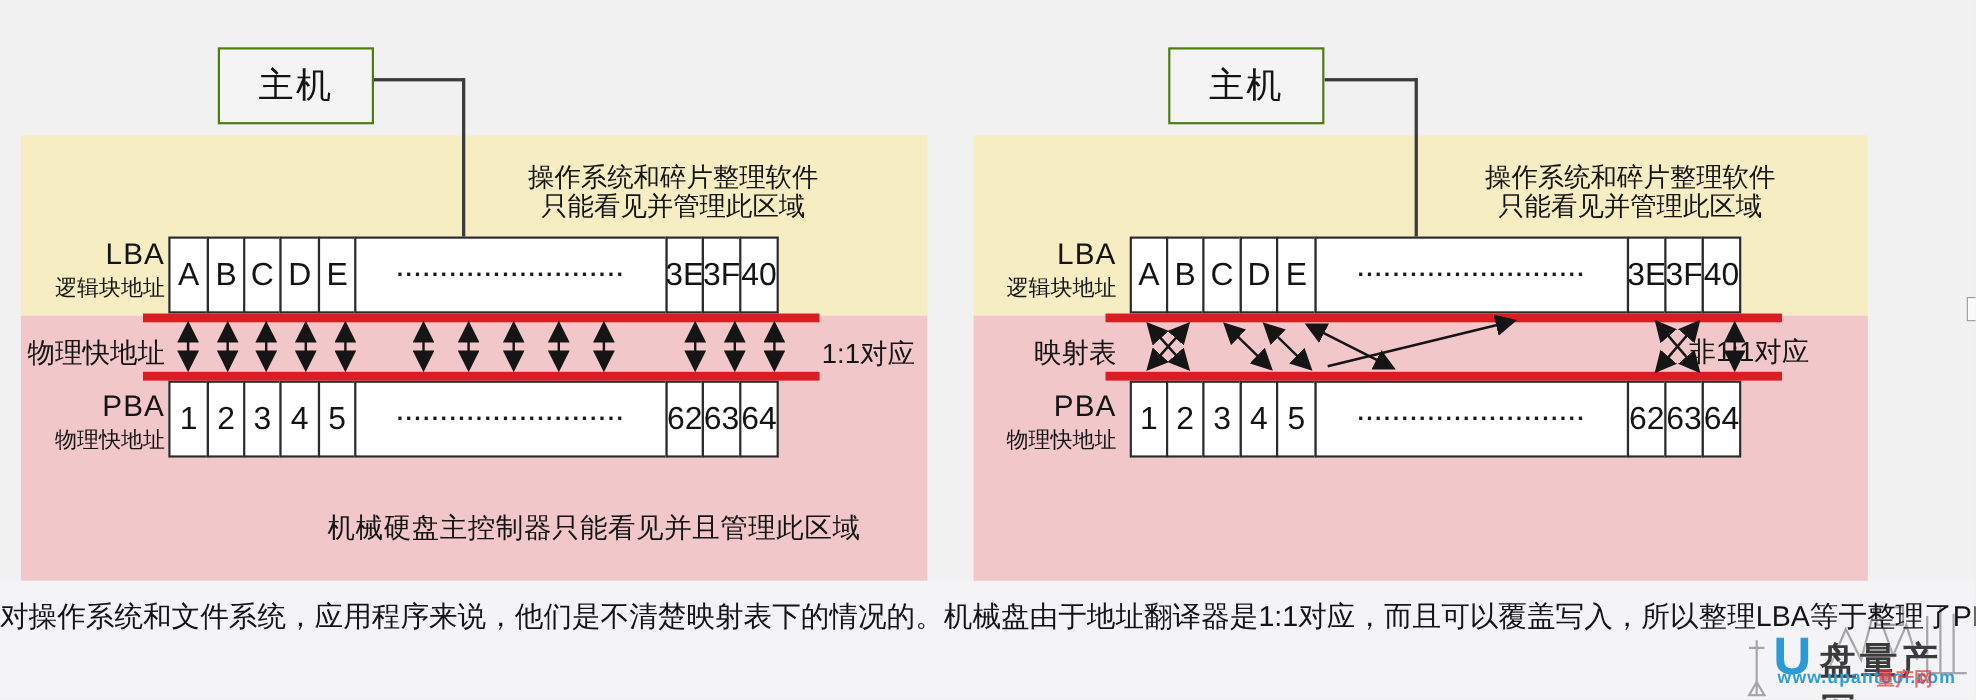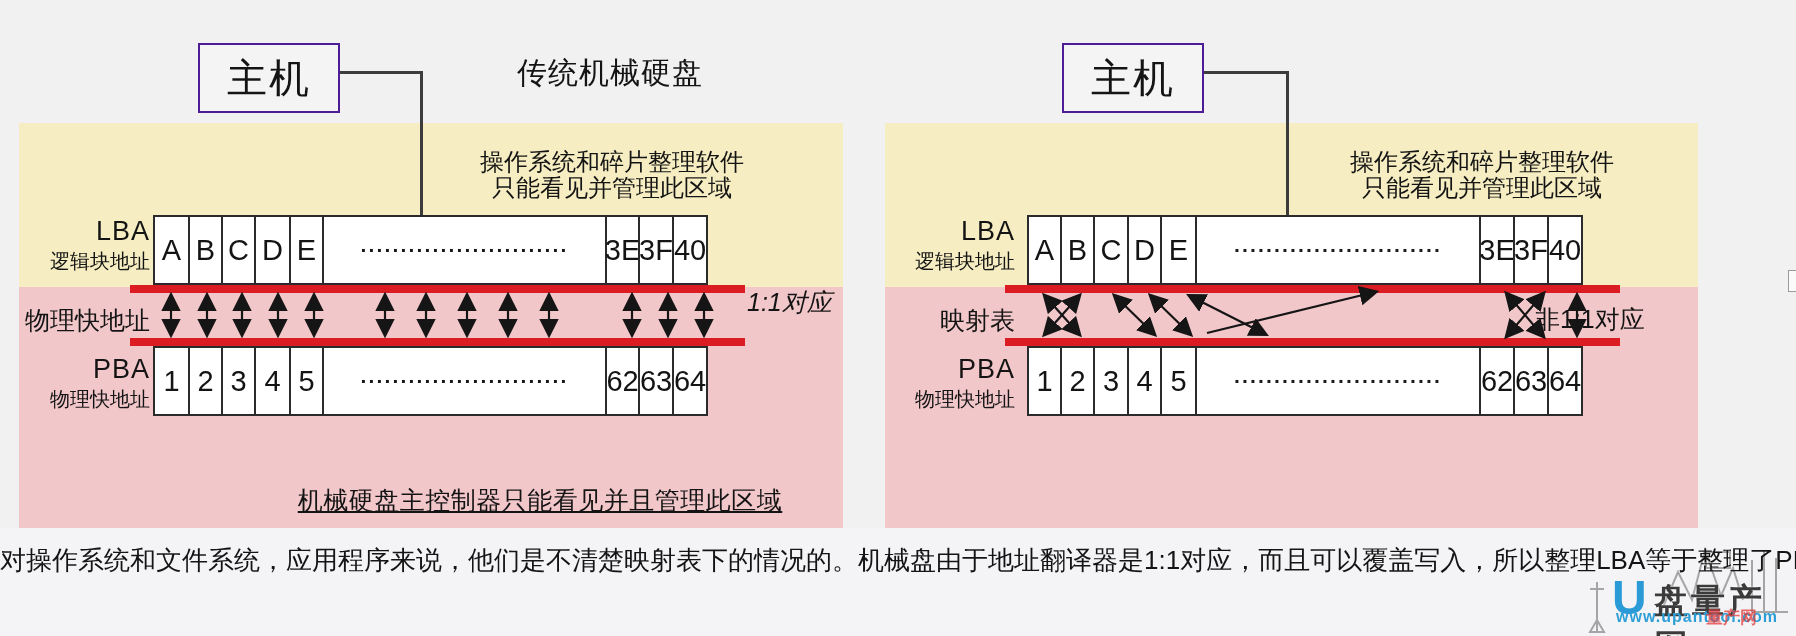--- a/index.html
+++ b/index.html
@@ -9,22 +9,22 @@
     background:#f1f1f2;
     font-family:"Liberation Sans","DejaVu Sans",sans-serif;
     color:#141414;
   }
   .region{position:absolute;}
   .yellow{background:#f6eec2;}
   .pink{background:#f2c7ca;}
   .bottom-strip{position:absolute;left:0;top:528px;width:1796px;height:108px;background:#f4f3f6;}
   .host-box{
     position:absolute;width:138px;height:66px;background:#f4f4f5;
-    border:2px solid #4c1d95;display:flex;align-items:center;justify-content:center;
-    font-size:40px;letter-spacing:2px;z-index:3;
+    border:2px solid #4d7c0f;display:flex;align-items:center;justify-content:center;
+    font-size:32px;letter-spacing:2px;z-index:3;
   }
   .conn{position:absolute;background:#3c3c3c;z-index:2;}
   .dia-title{position:absolute;font-size:30px;letter-spacing:1px;text-align:center;width:300px;z-index:3;}
   .note{position:absolute;width:360px;text-align:center;font-size:24px;line-height:26px;z-index:3;}
   .side-label{position:absolute;width:132px;text-align:right;z-index:3;}
   .side-label .big{font-size:27px;letter-spacing:1px;}
   .side-label .small{font-size:20px;margin-top:1px;}
   .mid-label{position:absolute;width:132px;text-align:right;font-size:25px;z-index:3;}
   .corr-label{position:absolute;font-size:25px;z-index:4;white-space:nowrap;}
   .caption{position:absolute;width:520px;text-align:center;font-size:25px;letter-spacing:0.5px;z-index:3;}
@@ -55,21 +55,20 @@
   <div class="region pink" style="left:19px;top:287px;width:824px;height:241px;"></div>
   <div class="region yellow" style="left:885px;top:123px;width:813px;height:164px;"></div>
   <div class="region pink" style="left:885px;top:287px;width:813px;height:243px;"></div>
   <div class="bottom-strip"></div>
 
   <div class="host-box" style="left:198px;top:43px;">
     <span>主机</span>
   </div>
   <div class="conn" style="left:340px;top:71px;width:82px;height:3px;"></div>
   <div class="conn" style="left:420px;top:71px;width:3px;height:146px;"></div>
-  <div class="dia-title" style="left:460px;top:53px;">传统机械硬盘</div>
 
   <div class="note" style="left:432px;top:149px;">
     <div>操作系统和碎片整理软件</div>
     <div>只能看见并管理此区域</div>
   </div>
 
   <div class="side-label" style="left:18px;top:216px;">
     <div class="big">LBA</div>
     <div class="small">逻辑块地址</div>
   </div>
@@ -99,22 +98,22 @@
     <div class="cell" style="width:35px;">5</div>
     <div class="cell dots" style="width:285px;">··························</div>
     <div class="cell" style="width:35px;">62</div>
     <div class="cell" style="width:36px;">63</div>
     <div class="cell" style="width:36px;">64</div>
   </div>
 
   <div class="redbar" style="left:130px;top:285px;width:615px;"></div>
   <div class="redbar" style="left:130px;top:338px;width:615px;"></div>
 
-  <div class="corr-label" style="left:747px;top:286px;font-style:italic;">1:1对应</div>
-  <div class="caption" style="left:280px;top:484px;text-decoration:underline;">机械硬盘主控制器只能看见并且管理此区域</div>
+  <div class="corr-label" style="left:747px;top:305px;">1:1对应</div>
+  <div class="caption" style="left:280px;top:463px;">机械硬盘主控制器只能看见并且管理此区域</div>
 
   <div class="host-box" style="left:1062px;top:43px;">
     <span>主机</span>
   </div>
   <div class="conn" style="left:1204px;top:71px;width:84px;height:3px;"></div>
   <div class="conn" style="left:1286px;top:71px;width:3px;height:146px;"></div>
 
   <div class="note" style="left:1302px;top:149px;">
     <div>操作系统和碎片整理软件</div>
     <div>只能看见并管理此区域</div>

